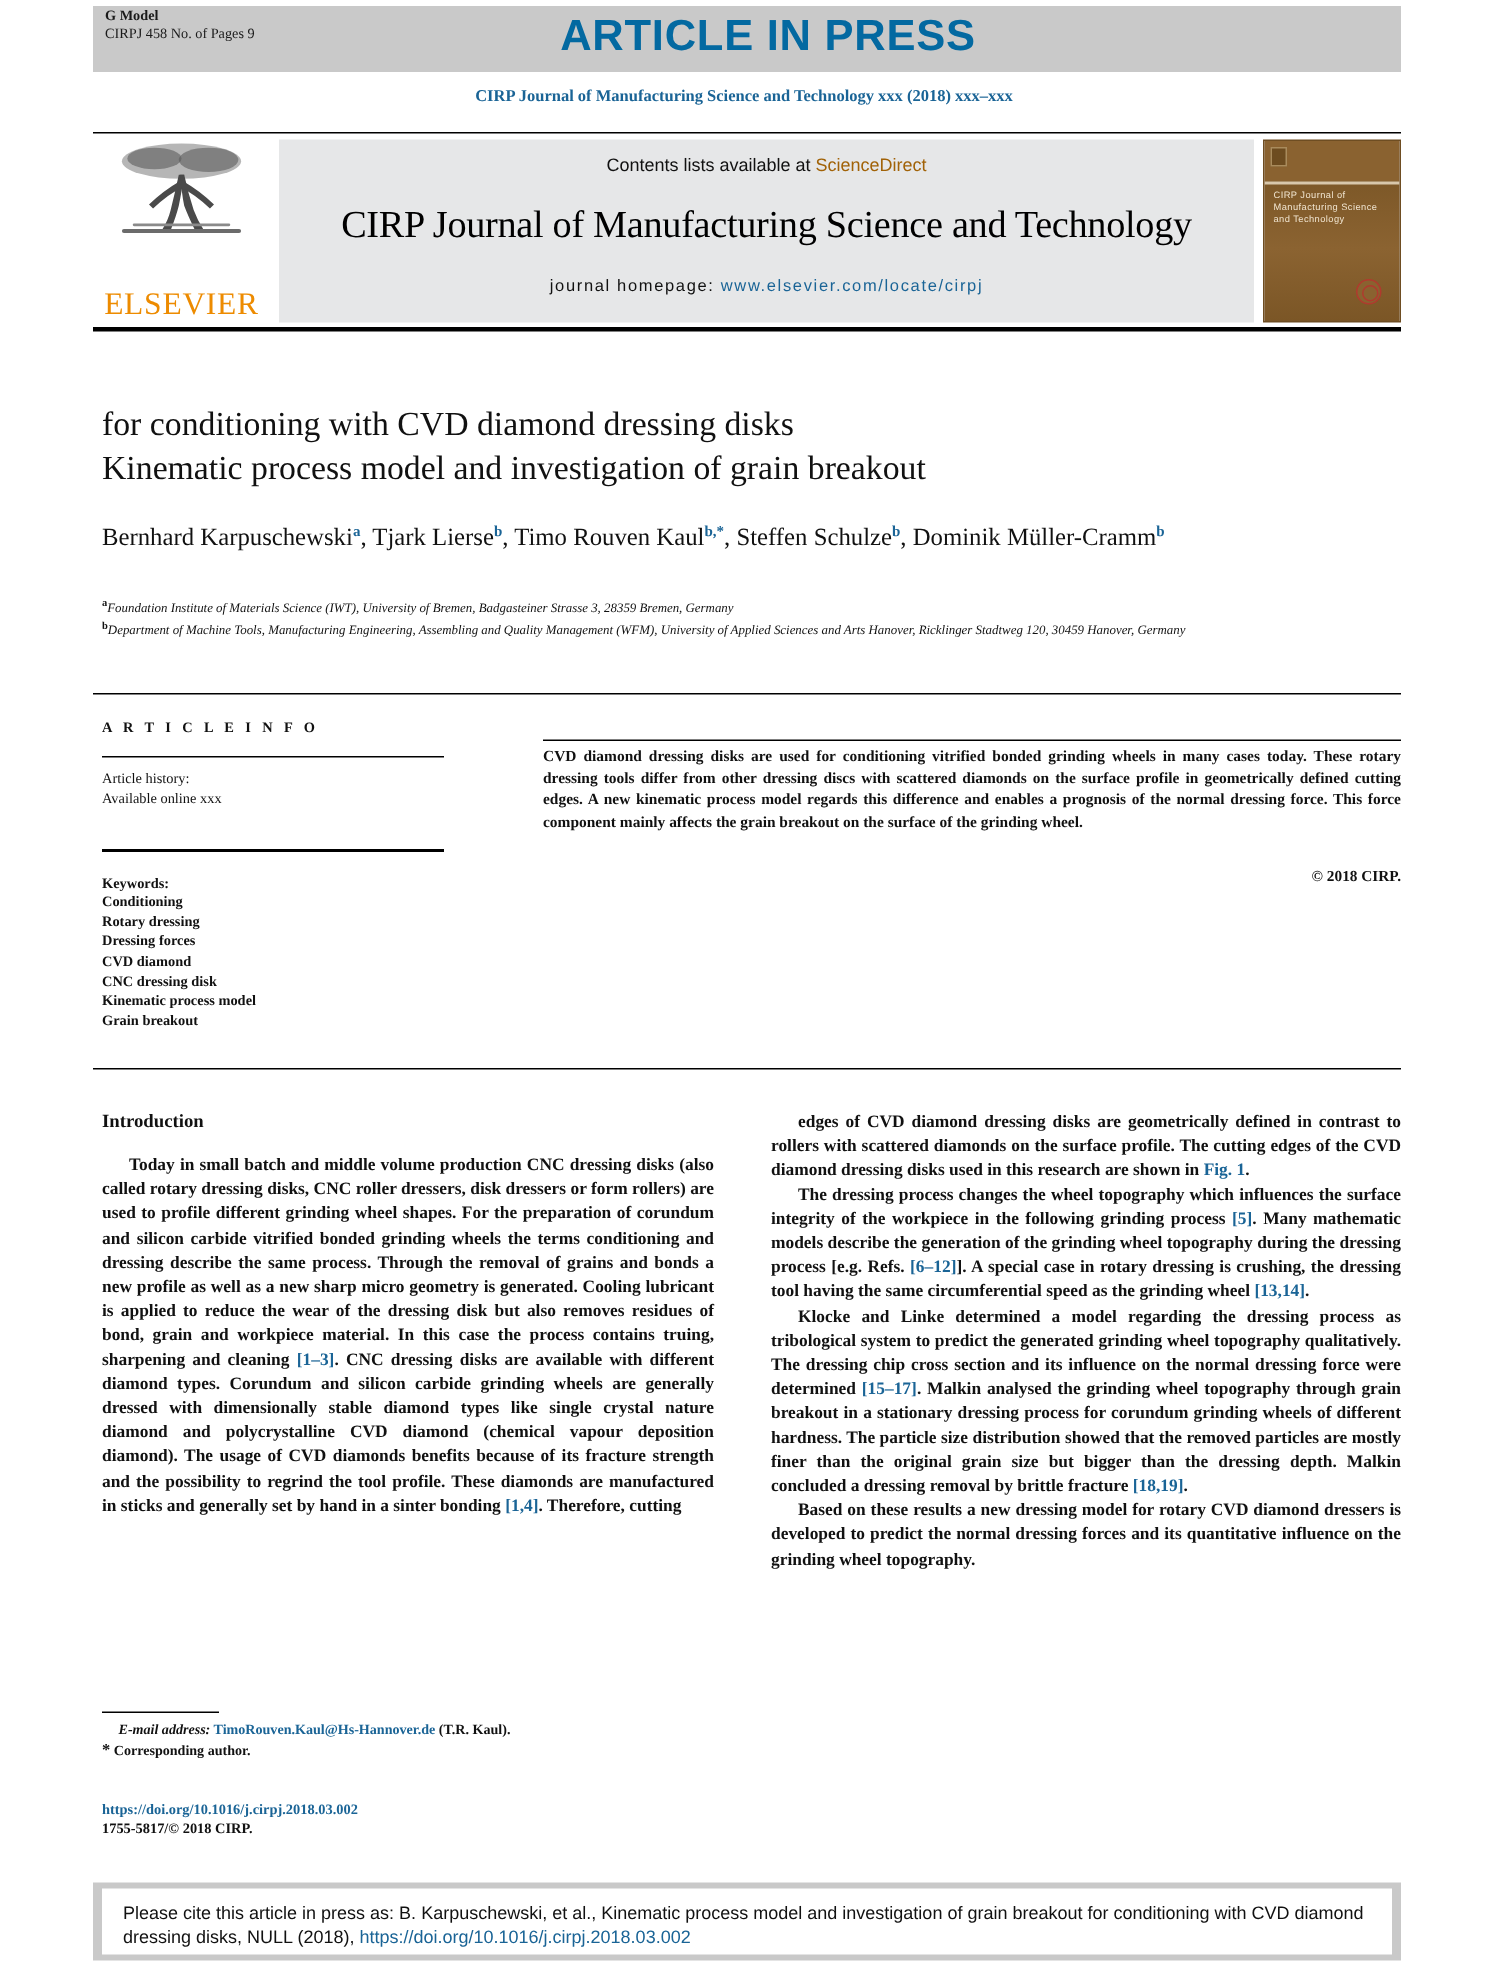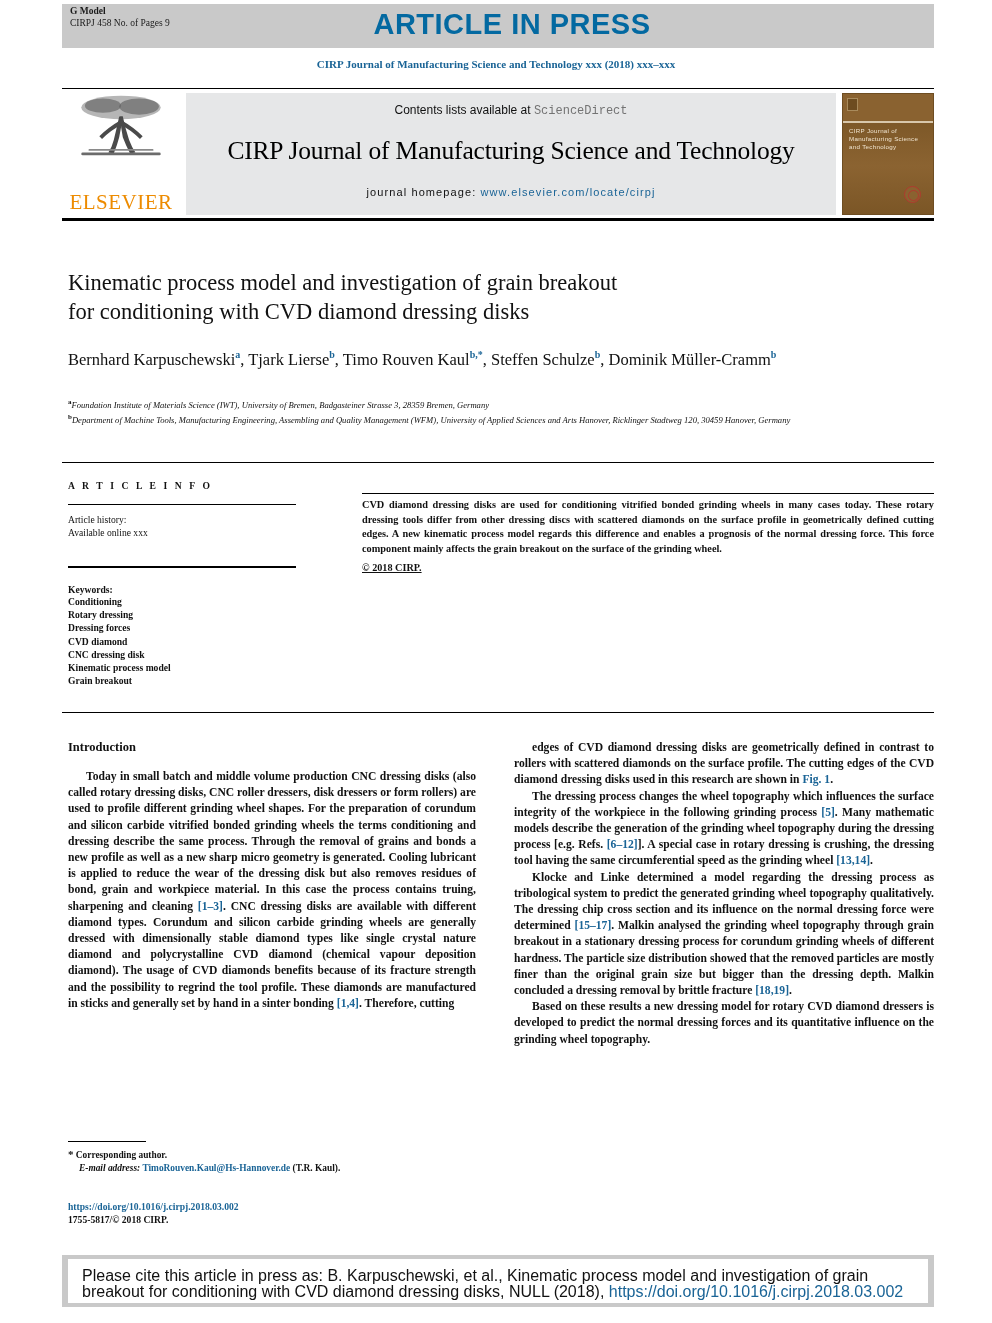--- a/index.html
+++ b/index.html
@@ -94,21 +94,21 @@
     position: relative;
     margin: 0 6px 0 6px;
   }
   .contents-line {
     text-align: center;
     font-family: "Liberation Sans", sans-serif;
     font-size: 12px;
     color: #111;
     padding-top: 10px;
   }
-  .contents-line a { color: #737373; text-decoration: none; font-family: Liberation Mono, monospace; }
+  .contents-line a { color: #a16207; text-decoration: none; }
   .journal-name {
     text-align: center;
     font-family: "Liberation Serif", serif;
     font-size: 25.5px;
     color: #000;
     margin-top: 18px;
     letter-spacing: -0.2px;
   }
   .homepage-line {
     text-align: center;
@@ -245,23 +245,23 @@
     font-size: 10.3px;
     line-height: 14.6px;
     text-align: justify;
     margin-top: 4px;
     color:#111;
   }
   .abs-copy {
     font-family: "Liberation Serif", serif;
     font-weight: bold;
     font-size: 10.2px;
-    margin-top: 6px;
+    text-align: right;
+    margin-top: 23px;
     color:#111;
-    text-decoration:underline;
   }
 
   .hr-thin-2 {
     position: absolute; left: 62px; top: 712px;
     width: 872px; height: 1px; background: #000;
   }
 
   
   .body-left {
     position: absolute;
@@ -333,21 +333,21 @@
     width: 872px; height: 52px;
     background: #c9c9c9;
   }
   .cite-inner {
     position: absolute;
     left: 6px; top: 4px;
     width: 860px; height: 44px;
     background: #ffffff;
     padding: 9px 14px;
     font-family: "Liberation Sans", sans-serif;
-    font-size: 16px;
+    font-size: 12px;
     line-height: 15.5px;
     color: #111;
   }
   .cite-inner .doi-link { color: #1a6496; }
 </style>
 </head>
 <body>
 
 <div class="press-band">
   <div class="press-title">ARTICLE IN PRESS</div>
@@ -394,22 +394,22 @@
         <div class="cover-rule"></div>
         <div class="cover-title">CIRP Journal of Manufacturing Science and Technology</div>
         <div class="cover-seal"></div>
       </div>
     </div>
   </div>
 </div>
 <div class="masthead-bottomrule"></div>
 
 <div class="title">
+  <div>for conditioning with CVD diamond dressing disks</div>
   <div>Kinematic process model and investigation of grain breakout</div>
-  <div>for conditioning with CVD diamond dressing disks</div>
 </div>
 
 <div class="authors" id="authors-host"><span>Bernhard Karpuschewski</span><sup>a</sup>, <span>Tjark Lierse</span><sup>b</sup>, <span>Timo Rouven Kaul</span><sup>b,*</sup>, <span>Steffen Schulze</span><sup>b</sup>, <span>Dominik Müller-Cramm</span><sup>b</sup></div>
 
 <div class="affil" id="affil-host">
     <div><sup>a</sup><span>Foundation Institute of Materials Science (IWT), University of Bremen, Badgasteiner Strasse 3, 28359 Bremen, Germany</span></div>
     <div><sup>b</sup><span>Department of Machine Tools, Manufacturing Engineering, Assembling and Quality Management (WFM), University of Applied Sciences and Arts Hanover, Ricklinger Stadtweg 120, 30459 Hanover, Germany</span></div>
   </div>
 
 <div class="hr-thin-1"></div>
@@ -453,29 +453,29 @@
   <div id="intro-right-host">
       <p class="bodytext">edges of CVD diamond dressing disks are geometrically defined in contrast to rollers with scattered diamonds on the surface profile. The cutting edges of the CVD diamond dressing disks used in this research are shown in <span class="ref">Fig. 1</span>.</p>
       <p class="bodytext">The dressing process changes the wheel topography which influences the surface integrity of the workpiece in the following grinding process <span class="ref">[5]</span>. Many mathematic models describe the generation of the grinding wheel topography during the dressing process [e.g. Refs. <span class="ref">[6–12]</span>]. A special case in rotary dressing is crushing, the dressing tool having the same circumferential speed as the grinding wheel <span class="ref">[13,14]</span>.</p>
       <p class="bodytext">Klocke and Linke determined a model regarding the dressing process as tribological system to predict the generated grinding wheel topography qualitatively. The dressing chip cross section and its influence on the normal dressing force were determined <span class="ref">[15–17]</span>. Malkin analysed the grinding wheel topography through grain breakout in a stationary dressing process for corundum grinding wheels of different hardness. The particle size distribution showed that the removed particles are mostly finer than the original grain size but bigger than the dressing depth. Malkin concluded a dressing removal by brittle fracture <span class="ref">[18,19]</span>.</p>
       <p class="bodytext">Based on these results a new dressing model for rotary CVD diamond dressers is developed to predict the normal dressing forces and its quantitative influence on the grinding wheel topography.</p>
     </div>
 </div>
 
 <div class="footnote-rule"></div>
 <div class="footnote">
-  <div>
-    <span class="star">*</span>
-    <span>Corresponding author.</span>
-  </div>
   <div style="padding-left:11px;">
     <span class="em-label">E-mail address:</span>
     <span class="mail">TimoRouven.Kaul@Hs-Hannover.de</span>
     <span>(T.R. Kaul).</span>
   </div>
+  <div>
+    <span class="star">*</span>
+    <span>Corresponding author.</span>
+  </div>
 </div>
 
 <div class="doi-block">
   <div class="doi-link">https://doi.org/10.1016/j.cirpj.2018.03.002</div>
   <div class="issn">1755-5817/© 2018 CIRP.</div>
 </div>
 
 <div class="cite-box">
   <div class="cite-inner">
     <span>Please cite this article in press as: B. Karpuschewski, et al., Kinematic process model and investigation of grain breakout for conditioning with CVD diamond dressing disks, NULL (2018), </span><span class="doi-link">https://doi.org/10.1016/j.cirpj.2018.03.002</span>

